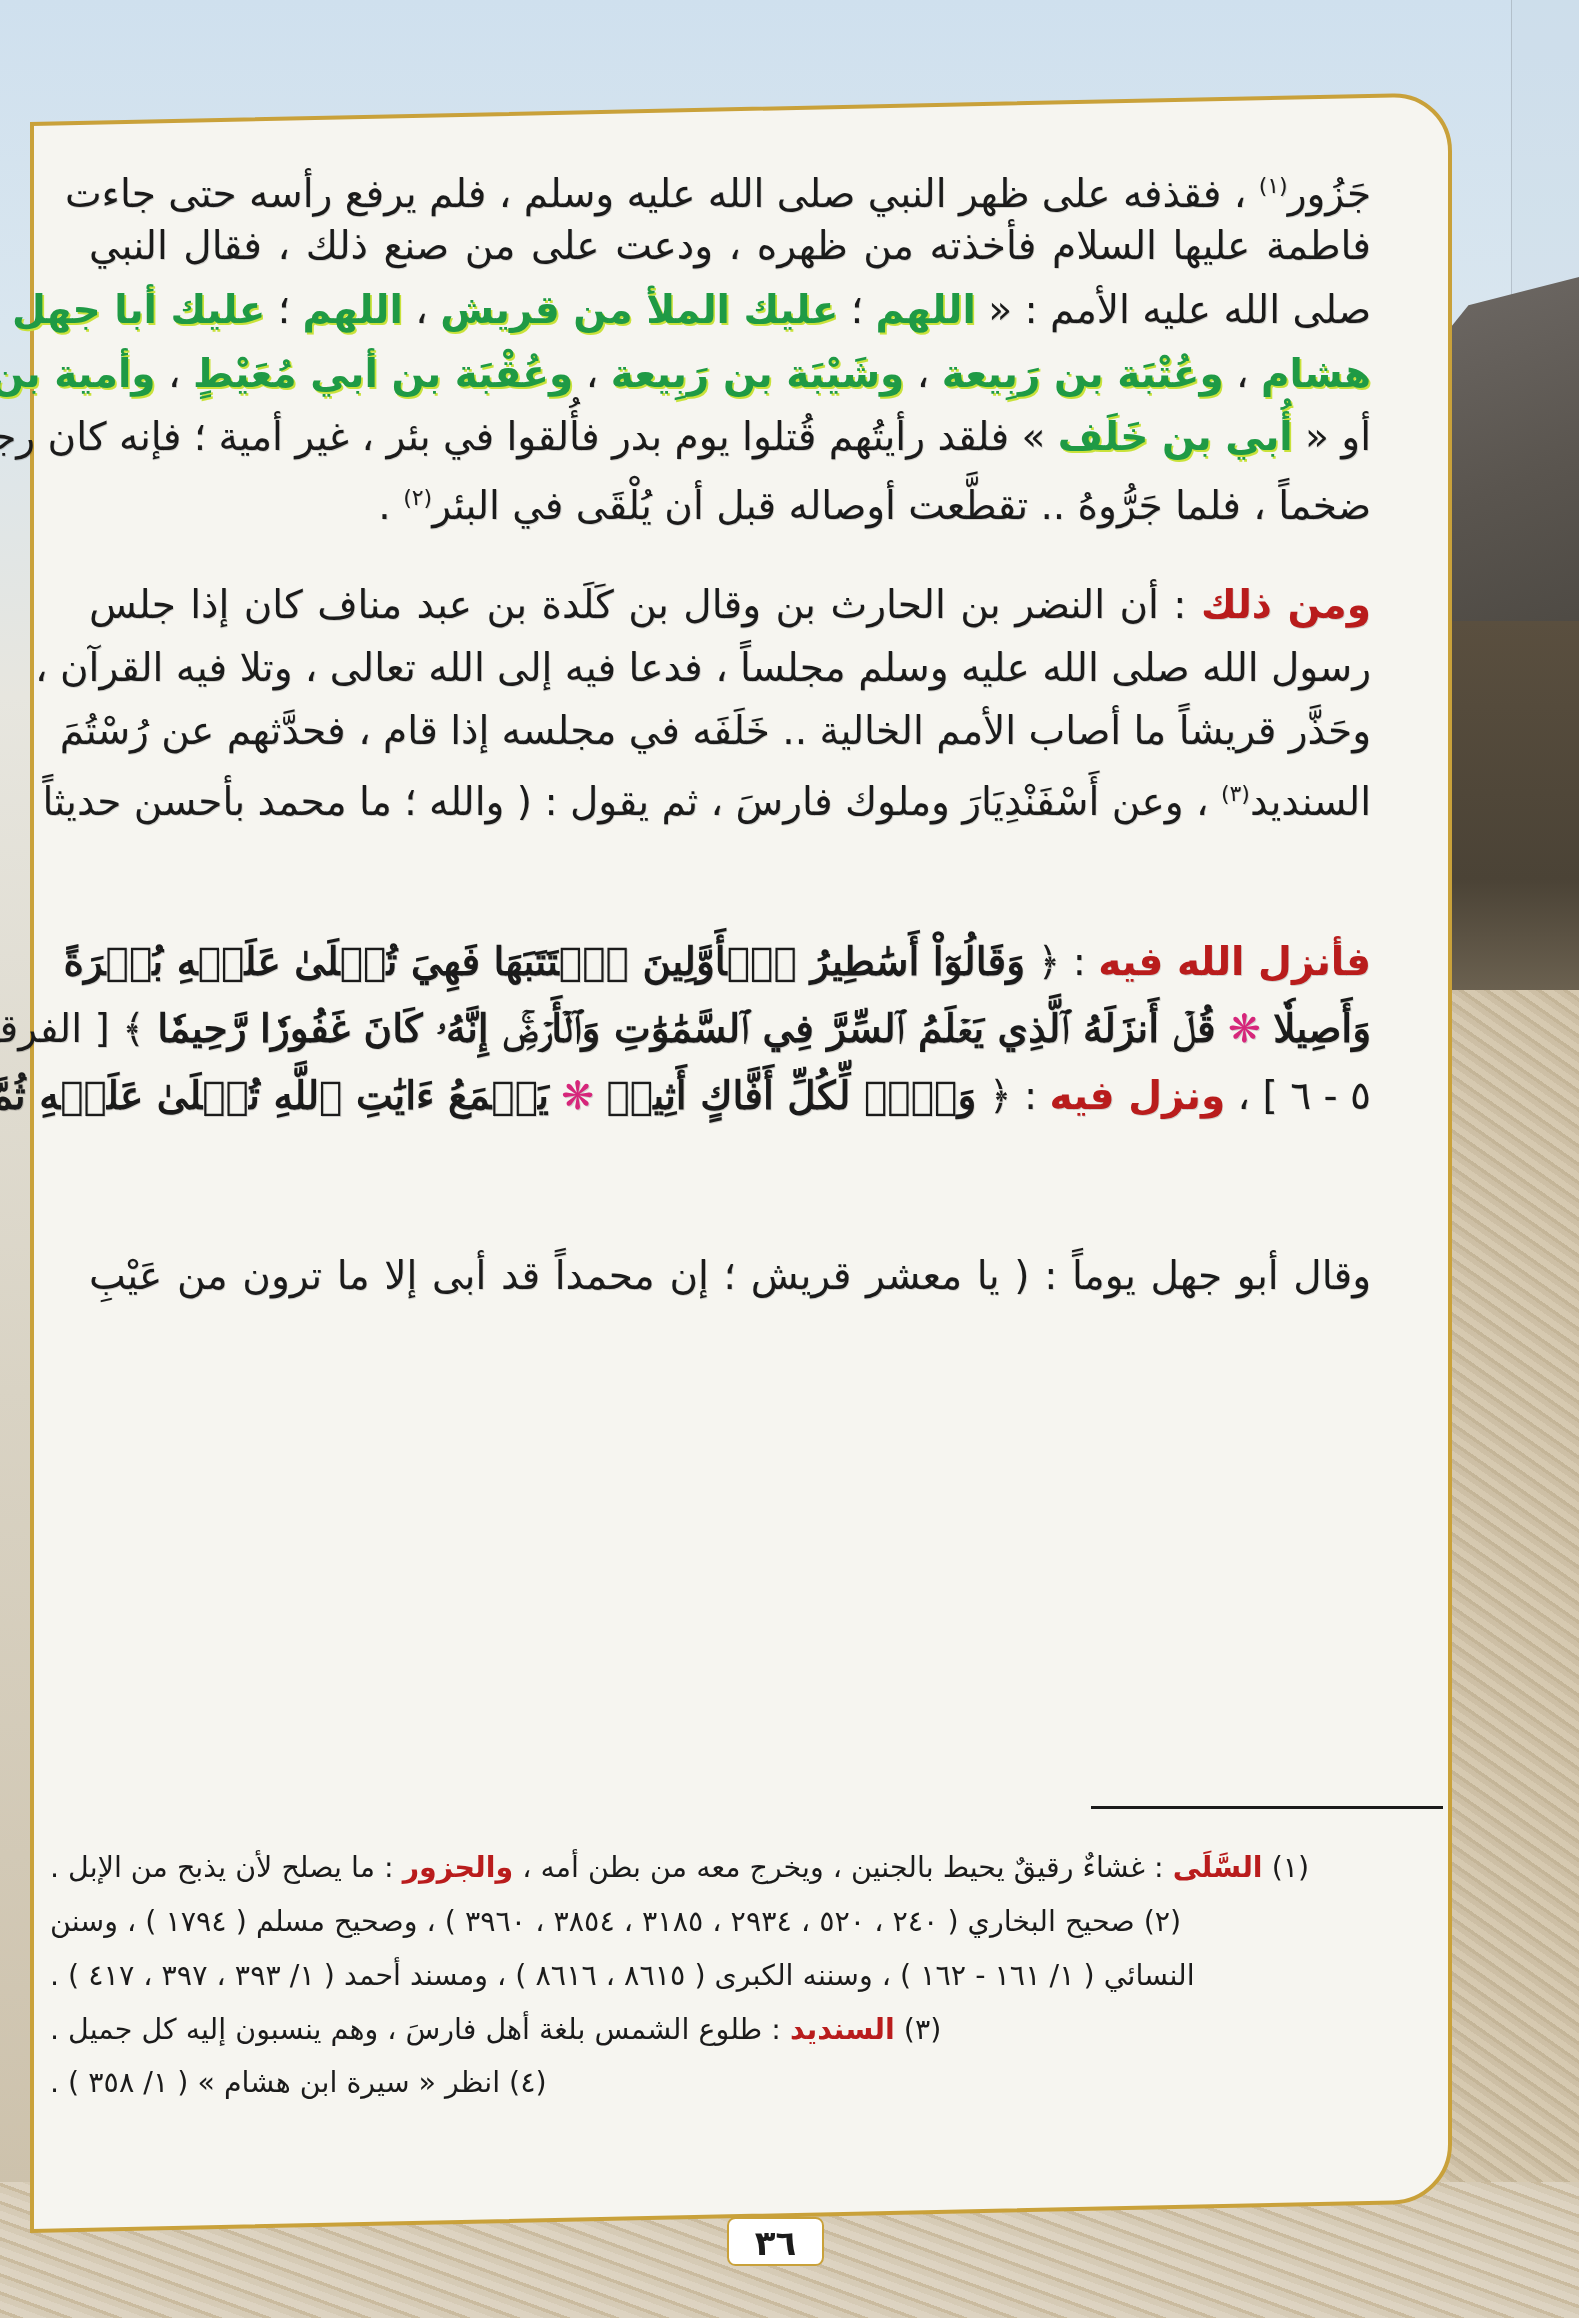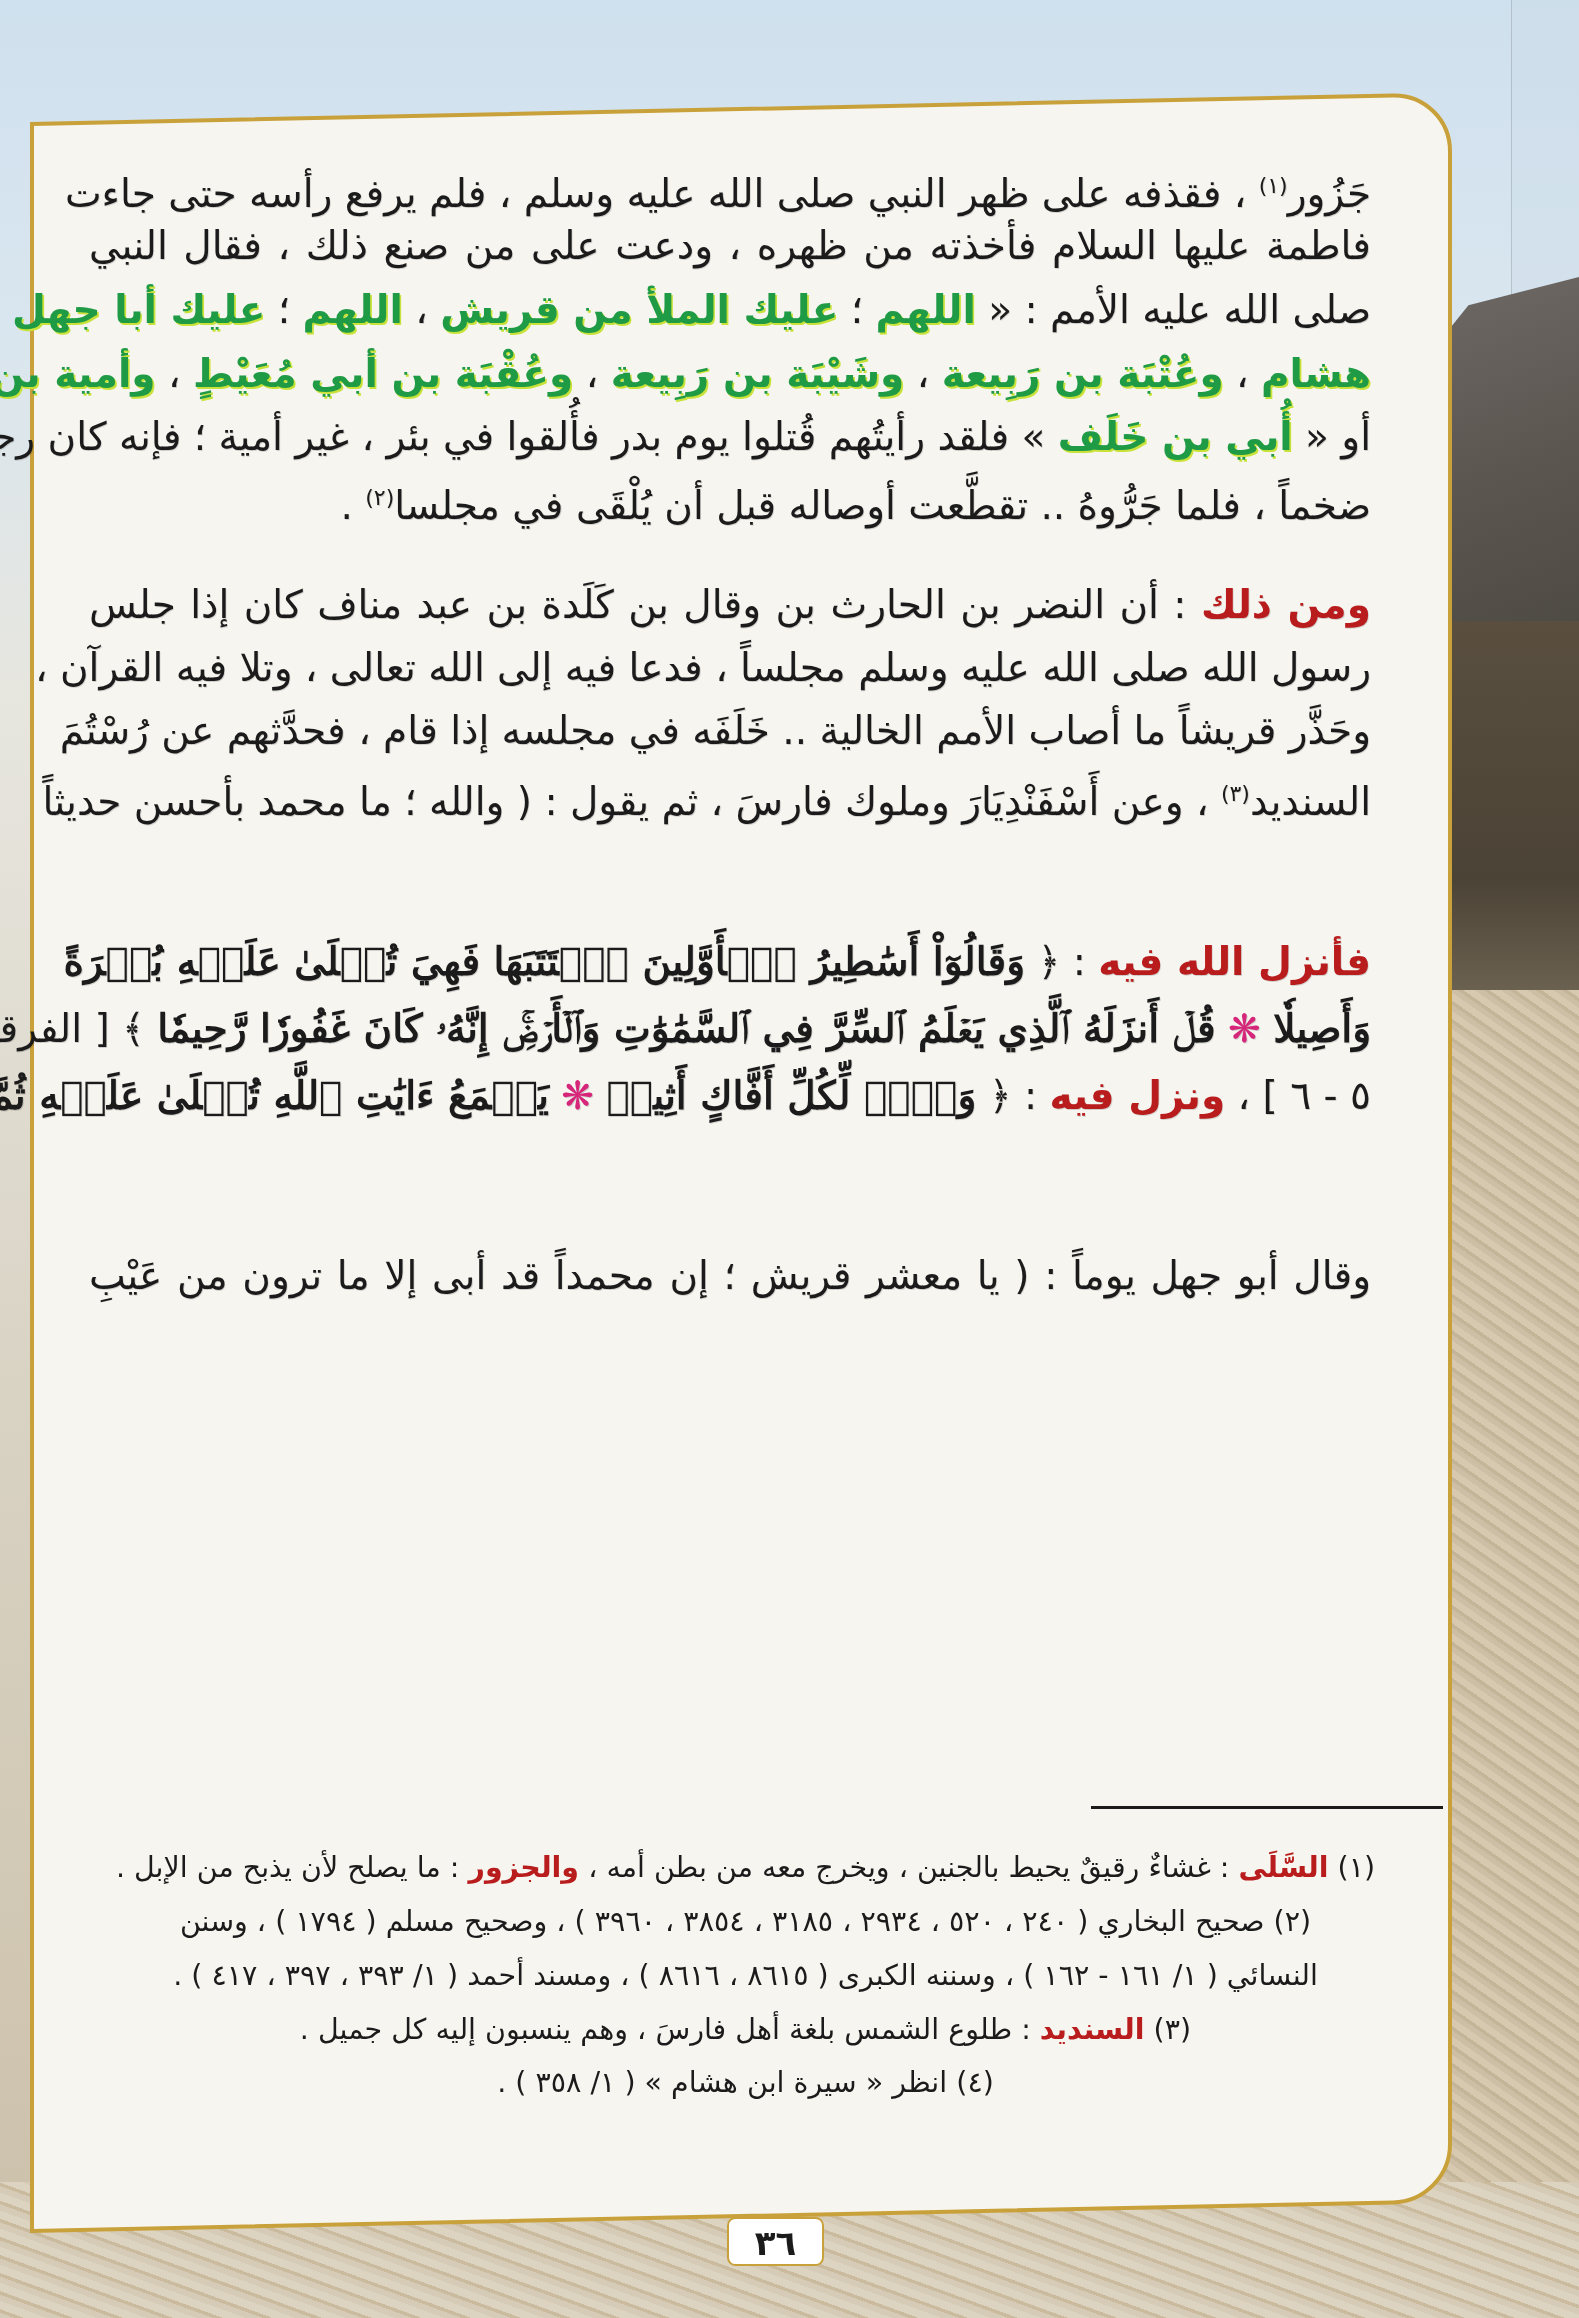--- a/index.html
+++ b/index.html
@@ -53,21 +53,21 @@
   .ln.last { text-align-last: right; }
   .green { color: #1f9a45; font-weight: bold; text-shadow: 1.7px 1.7px 0 #c9e23a; }
   .pink { color: #b91c1c; font-weight: bold; }
   .quran { font-family: "DejaVu Serif", serif; font-weight: bold; }
   .sup { font-size: 22px; vertical-align: super; }
   .orn { color: #d6267a; }
   .fn-rule {
     position: absolute; left: 1091px; top: 1806px; width: 352px; height: 2.5px; background: #1b1b1b;
   }
   .fn {
-    position: absolute; right: 138px; left: 50px; direction: rtl; text-align: center;
+    position: absolute; right: 138px; left: 50px; direction: rtl; text-align: left;
     font-size: 28.5px; line-height: 47px; color: #1b1b1b; white-space: nowrap;
     font-family: "DejaVu Sans", sans-serif;
   }
   .page-num {
     position: absolute; left: 727px; top: 2210px; width: 97px; height: 49px;
     background: #ffffff; border: 2.5px solid #c9a13a; border-radius: 8.4px;
     font-size: 34px; line-height: 49px; text-align: center; color: #1b1b1b;
     box-sizing: border-box; font-weight: bold; margin-top: 7px;
   }
 </style>
@@ -95,21 +95,21 @@
     <span>صلى الله عليه الأمم : «</span>
     <span class="green">اللهم</span><span> ؛ </span><span class="green">عليك الملأ من قريش</span><span> ، </span><span class="green">اللهم</span><span> ؛ </span><span class="green">عليك أبا جهل بن</span>
   </div>
   <div class="ln" style="top:222px;">
     <span class="green">هشام</span><span> ، </span><span class="green">وعُتْبَة بن رَبِيعة</span><span> ، </span><span class="green">وشَيْبَة بن رَبِيعة</span><span> ، </span><span class="green">وعُقْبَة بن أبي مُعَيْطٍ</span><span> ، </span><span class="green">وأمية بن خَلَف</span>
   </div>
   <div class="ln" style="top:285px;">
     <span>أو « </span><span class="green">أُبي بن خَلَف</span><span> » فلقد رأيتُهم قُتلوا يوم بدر فأُلقوا في بئر ، غير أمية ؛ فإنه كان رجلاً</span>
   </div>
   <div class="ln last" style="top:346px;">
-    <span>ضخماً ، فلما جَرُّوهُ .. تقطَّعت أوصاله قبل أن يُلْقَى في مجلسا</span><span class="sup">(٢)</span><span> .</span>
+    <span>ضخماً ، فلما جَرُّوهُ .. تقطَّعت أوصاله قبل أن يُلْقَى في البئر</span><span class="sup">(٢)</span><span> .</span>
   </div>
 
   <div class="ln" style="top:453px;">
     <span class="pink">ومن ذلك</span><span> : أن النضر بن الحارث بن وقال بن كَلَدة بن عبد مناف كان إذا جلس</span>
   </div>
   <div class="ln" style="top:516px;">
     <span>رسول الله صلى الله عليه وسلم مجلساً ، فدعا فيه إلى الله تعالى ، وتلا فيه القرآن ،</span>
   </div>
   <div class="ln" style="top:579px;">
     <span>وحَذَّر قريشاً ما أصاب الأمم الخالية .. خَلَفَه في مجلسه إذا قام ، فحدَّثهم عن رُسْتُمَ</span>

